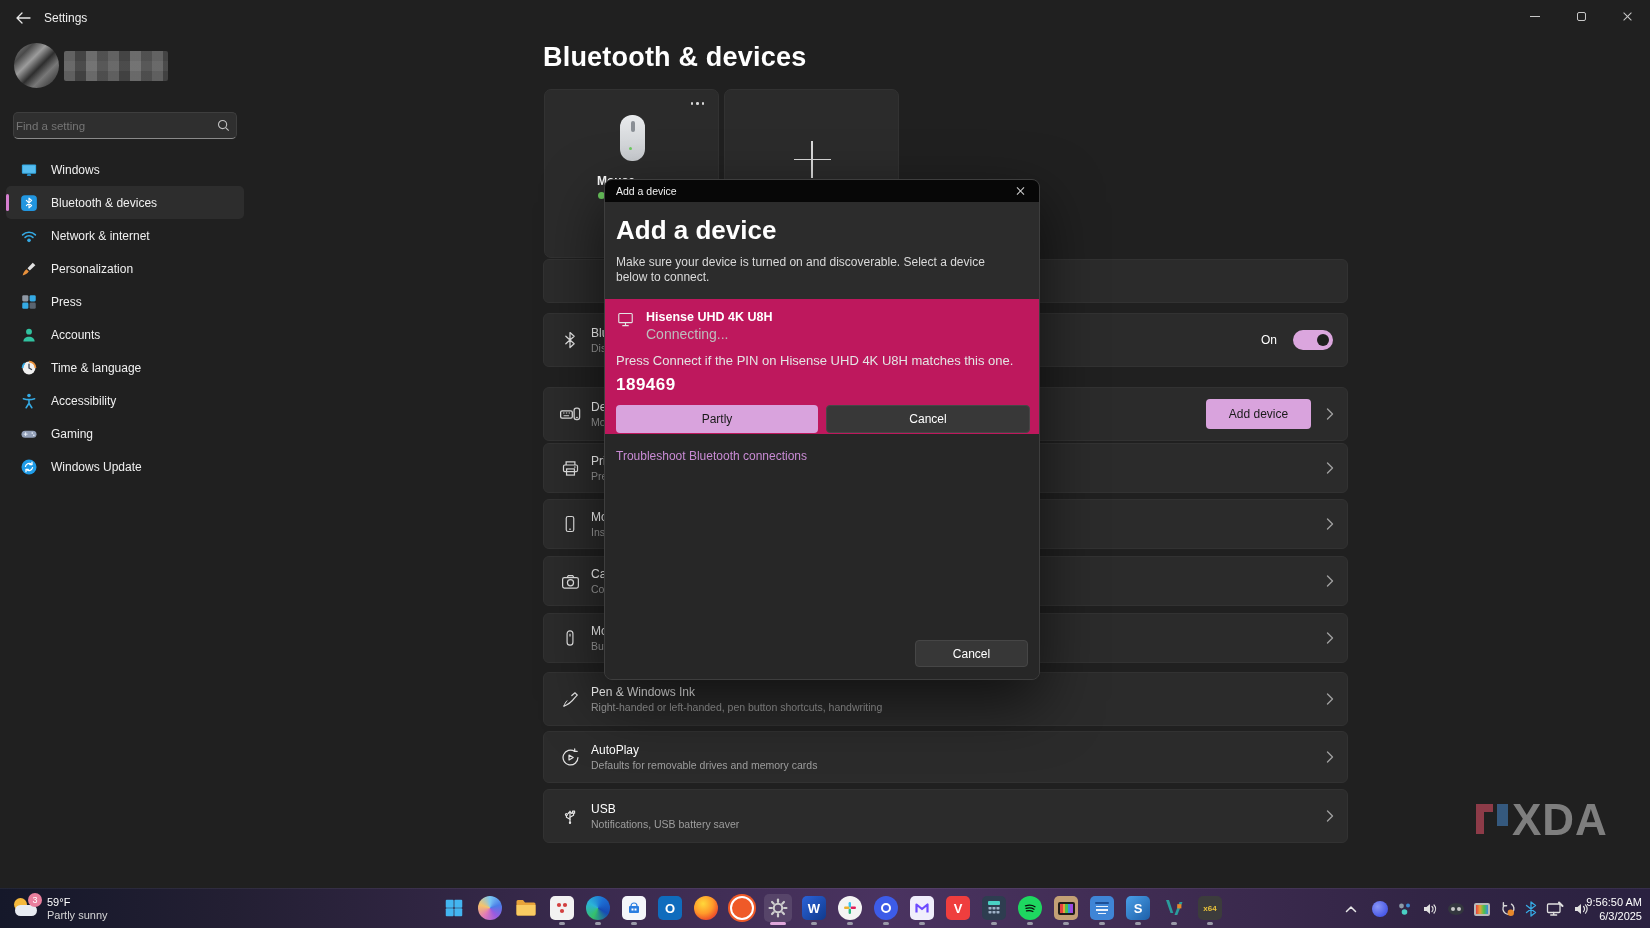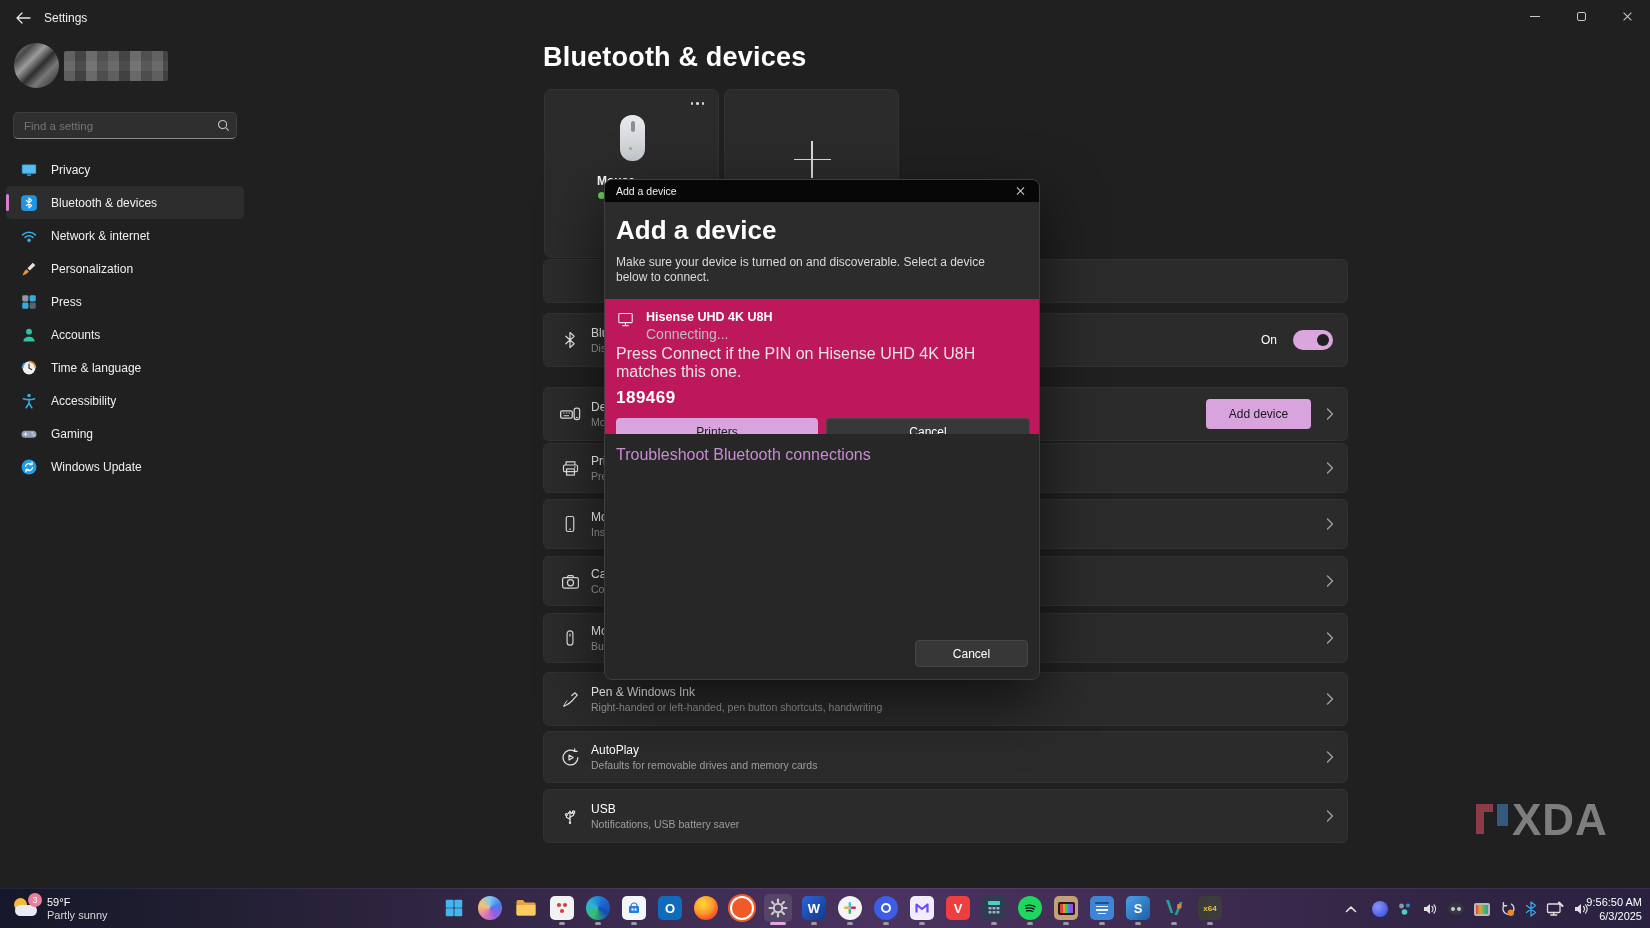--- a/index.html
+++ b/index.html
@@ -21,21 +21,21 @@
   
   .avatar { position:absolute; left:14px; top:43px; width:45px; height:45px; border-radius:50%;
     background:linear-gradient(135deg,#8a8a8a 0%,#4a4a4a 22%,#9c9c9c 38%,#2e2e2e 55%,#787878 70%,#1d1d1d 100%); }
   .blur-name { position:absolute; left:64px; top:51px; width:104px; height:30px; border-radius:2px;
     background:
       repeating-linear-gradient(90deg, rgba(130,130,130,.5) 0 11px, rgba(70,70,70,.5) 11px 22px, rgba(150,150,150,.5) 22px 33px, rgba(95,95,95,.5) 33px 44px),
       repeating-linear-gradient(0deg,#3c3c3c 0 10px,#515151 10px 20px,#424242 20px 30px); }
   .searchbox { position:absolute; left:13px; top:112px; width:224px; height:27px; background:#2f2f2f;
     border:1px solid #3e3e3e; border-bottom:1px solid #8a8a8a; border-radius:5px; display:flex; align-items:center; }
   .searchbox input { flex:1; background:transparent; border:none; outline:none; color:#c9c9c9;
-    font-size:11.5px; padding-left:10px; font-family:inherit; }
+    font-size:11.5px; padding-left:2px; font-family:inherit; }
   .search-ic { width:26px; display:flex; justify-content:center; }
   .nav { position:absolute; left:6px; top:153px; width:238px; }
   .nav-item { position:relative; height:33px; display:flex; align-items:center; gap:13px; padding-left:14px;
     border-radius:5px; margin:0 0 0 0; }
   .nav-item.sel { background:#2d2d2d; }
   .nav-item.sel::before { content:''; position:absolute; left:0; top:8px; width:3px; height:17px; border-radius:2px; background:#d67fd0; }
   .nav-label { font-size:12px; color:#f0f0f0; }
   .nav-ic { width:18px; height:18px; }
 
   
@@ -75,27 +75,27 @@
   .dlg-x-g { position:relative; width:10px; height:10px; }
   .dlg-x-g::before,.dlg-x-g::after { content:''; position:absolute; left:4.5px; top:0; width:1px; height:10px; background:#d0d0d0; }
   .dlg-x-g::before { transform:rotate(45deg); } .dlg-x-g::after { transform:rotate(-45deg); }
   .dlg-upper { padding:13px 11px 0 11px; }
   .dlg-h1 { font-size:26px; font-weight:700; margin-bottom:9px; }
   .dlg-desc { font-size:12px; line-height:15px; color:#dadada; max-width:400px; }
   .dlg-device { position:absolute; left:0; top:119px; width:436px; height:135px; background:#be185d; padding:11px; }
   .dd-head { display:flex; gap:11px; }
   .dd-name { font-size:12.5px; font-weight:700; }
   .dd-status { font-size:14px; color:#bdbdbd; margin-top:2px; }
-  .dd-instr { font-size:16px; color:#e4e4e4; margin-top:3px; }
+  .dd-instr { font-size:13px; color:#e4e4e4; margin-top:11px; }
   .dd-pin { font-size:17px; font-weight:700; margin-top:7px; letter-spacing:.5px; }
   .dd-btns { display:flex; gap:8px; margin-top:10px; }
   .btn-connect { flex:1; height:28px; background:#d9a3dd; color:#1a1a1a; font-size:12px; border:none; border-radius:4px; font-family:inherit; }
   .btn-cancel { flex:1; height:28px; background:#383838; color:#fff; font-size:12px; border:1px solid #464646; border-radius:4px; font-family:inherit; }
   .dlg-lower { position:absolute; left:0; top:254px; width:436px; height:247px; background:#272727; padding:12px 11px; }
-  .dlg-link { font-size:16px; color:#c98bd4; display:inline-block; }
+  .dlg-link { font-size:12px; color:#c98bd4; display:inline-block; }
   .dlg-footer-cancel { position:absolute; right:11px; bottom:12px; width:113px; height:27px; background:#373737;
     color:#fff; font-size:12px; border:1px solid #464646; border-radius:4px; font-family:inherit; }
 
   
   .xda { position:absolute; left:1445px; top:800px; display:flex; align-items:flex-start; gap:4px; opacity:.85;padding-left:31px; }
   .xda-red { width:17px; height:30px; border-left:8px solid #a04050; border-top:8px solid #a04050; margin-top:4px; }
   .xda-blue { width:11px; height:22px; background:#39648f; margin-top:4px; }
   .xda-text { font-size:44px; font-weight:800; color:#8f8f8f; letter-spacing:1px; line-height:40px; }
 
   
@@ -161,21 +161,21 @@
 
 <div class="nav">
   <div class="nav-item">
     <span class="nav-ic">
         <svg width="18" height="18" viewBox="0 0 24 24">
           <rect x="2.5" y="4.5" width="19" height="12.5" rx="1.5" fill="#35aae4"></rect>
           <path d="M9 20h6l-1-2.8H10z" fill="#2589c4"></path>
           <rect x="4" y="6" width="16" height="9.5" rx=".8" fill="#57bdf0"></rect>
         </svg>
       </span>
-    <span class="nav-label">Privacy</span>
+    <span class="nav-label">Windows</span>
   </div>
   <div class="nav-item sel">
     <span class="nav-ic">
         <svg width="18" height="18" viewBox="0 0 24 24">
           <rect x="1.5" y="1.5" width="21" height="21" rx="5" fill="#2196e0"></rect>
           <path d="M8.5 8.5l7 7-3.5 3V5.5l3.5 3-7 7" stroke="#fff" stroke-width="1.5" fill="none" stroke-linejoin="round" stroke-linecap="round"></path>
         </svg>
       </span>
     <span class="nav-label">Bluetooth &amp; devices</span>
   </div>
@@ -474,21 +474,21 @@
           </svg>
         </span>
       <div>
         <div class="dd-name">Hisense UHD 4K U8H</div>
         <div class="dd-status">Connecting...</div>
       </div>
     </div>
     <div class="dd-instr">Press Connect if the PIN on Hisense UHD 4K U8H matches this one.</div>
     <div class="dd-pin">189469</div>
     <div class="dd-btns">
-      <button class="btn-connect">Printers</button>
+      <button class="btn-connect">Partly</button>
       <button class="btn-cancel">Cancel</button>
     </div>
   </div>
   <div class="dlg-lower">
     <a class="dlg-link">Troubleshoot Bluetooth connections</a>
   </div>
   <button class="dlg-footer-cancel">Cancel</button>
 </div>
 
 <div class="xda">

